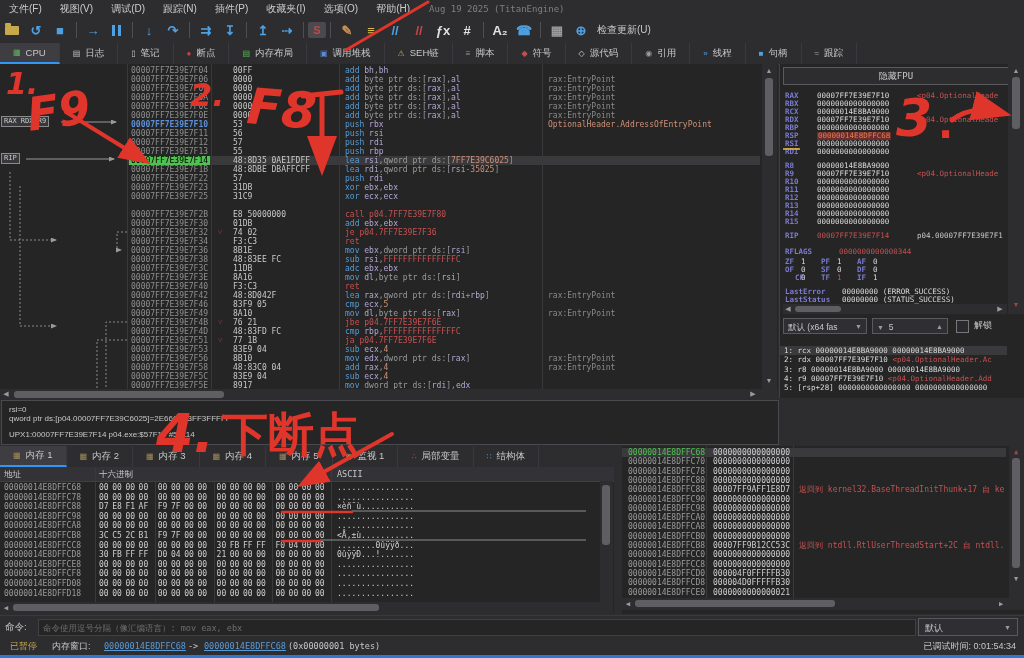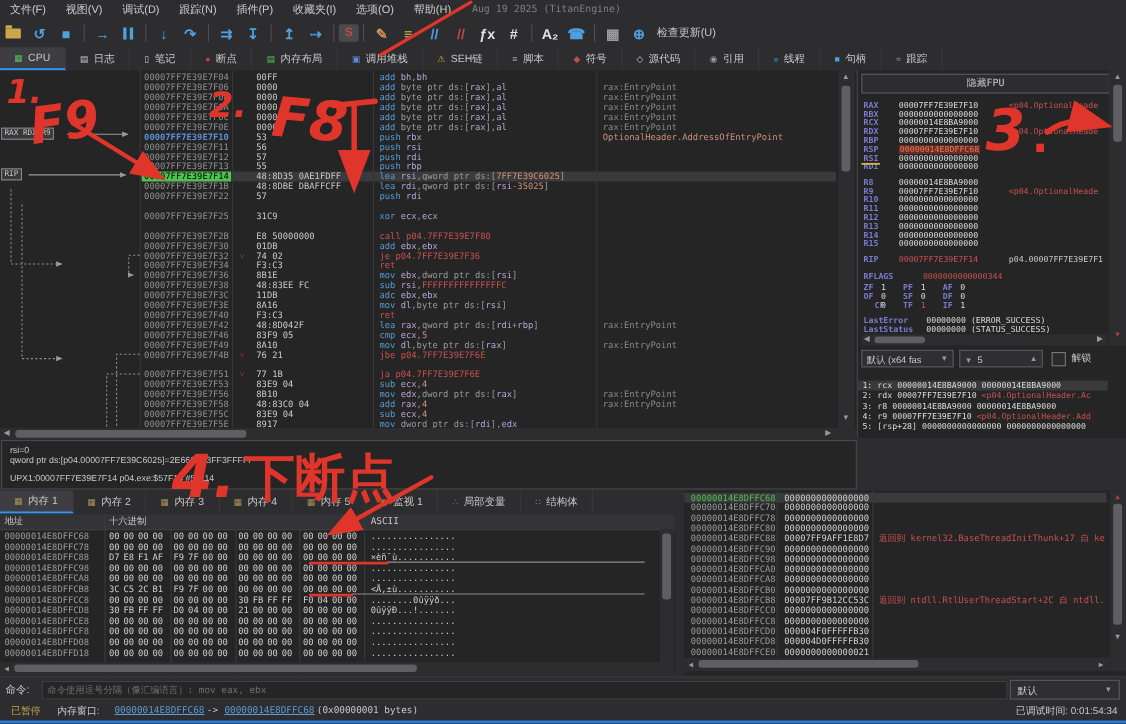--- a/index.html
+++ b/index.html
@@ -293,20 +293,25 @@
       <div class="drow mono" style="top: 101px;">
         <span class="daddr">00007FF7E39E7F1B</span>
         <span class="dbytes">48:8DBE DBAFFCFF</span>
         <span class="dinstr"><span style="color: rgb(86, 156, 214);">lea </span><span style="color: rgb(180, 167, 214);">rdi</span><span style="color: rgb(155, 155, 155);">,</span><span style="color: rgb(155, 155, 155);">qword</span><span style="color: rgb(155, 155, 155);"> </span><span style="color: rgb(155, 155, 155);">ptr</span><span style="color: rgb(155, 155, 155);"> </span><span style="color: rgb(155, 155, 155);">ds</span><span style="color: rgb(155, 155, 155);">:</span><span style="color: rgb(155, 155, 155);">[</span><span style="color: rgb(180, 167, 214);">rsi</span><span style="color: rgb(155, 155, 155);">-</span><span style="color: rgb(206, 145, 120);">35025</span><span style="color: rgb(155, 155, 155);">]</span></span>
       </div>
       <div class="drow mono" style="top: 110px;">
         <span class="daddr">00007FF7E39E7F22</span>
         <span class="dbytes">57</span>
         <span class="dinstr"><span style="color: rgb(86, 156, 214);">push </span><span style="color: rgb(180, 167, 214);">rdi</span></span>
       </div>
+      <div class="drow mono" style="top: 119px;">
+        <span class="daddr">00007FF7E39E7F23</span>
+        <span class="dbytes">31DB</span>
+        <span class="dinstr"><span style="color: rgb(86, 156, 214);">xor </span><span style="color: rgb(180, 167, 214);">ebx</span><span style="color: rgb(155, 155, 155);">,</span><span style="color: rgb(180, 167, 214);">ebx</span></span>
+      </div>
       <div class="drow mono" style="top: 128px;">
         <span class="daddr">00007FF7E39E7F25</span>
         <span class="dbytes">31C9</span>
         <span class="dinstr"><span style="color: rgb(86, 156, 214);">xor </span><span style="color: rgb(180, 167, 214);">ecx</span><span style="color: rgb(155, 155, 155);">,</span><span style="color: rgb(180, 167, 214);">ecx</span></span>
       </div>
       <div class="drow mono" style="top: 146px;">
         <span class="daddr">00007FF7E39E7F2B</span>
         <span class="dbytes">E8 50000000</span>
         <span class="dinstr"><span style="color: rgb(200, 80, 80);">call </span><span style="color: rgb(200, 80, 80);">p04.7FF7E39E7F80</span></span>
       </div>
@@ -366,20 +371,25 @@
         <span class="daddr">00007FF7E39E7F49</span>
         <span class="dbytes">8A10</span>
         <span class="dinstr"><span style="color: rgb(86, 156, 214);">mov </span><span style="color: rgb(180, 167, 214);">dl</span><span style="color: rgb(155, 155, 155);">,</span><span style="color: rgb(155, 155, 155);">byte</span><span style="color: rgb(155, 155, 155);"> </span><span style="color: rgb(155, 155, 155);">ptr</span><span style="color: rgb(155, 155, 155);"> </span><span style="color: rgb(155, 155, 155);">ds</span><span style="color: rgb(155, 155, 155);">:</span><span style="color: rgb(155, 155, 155);">[</span><span style="color: rgb(180, 167, 214);">rax</span><span style="color: rgb(155, 155, 155);">]</span></span>
         <span class="dcmt">rax:EntryPoint</span>
       </div>
       <div class="drow mono" style="top: 254px;">
         <span class="daddr">00007FF7E39E7F4B</span>
         <span class="dmark">˅</span>
         <span class="dbytes">76 21</span>
         <span class="dinstr"><span style="color: rgb(200, 80, 80);">jbe </span><span style="color: rgb(200, 80, 80);">p04.7FF7E39E7F6E</span></span>
+      </div>
+      <div class="drow mono" style="top: 263px;">
+        <span class="daddr">00007FF7E39E7F4D</span>
+        <span class="dbytes">48:83FD FC</span>
+        <span class="dinstr"><span style="color: rgb(86, 156, 214);">cmp </span><span style="color: rgb(180, 167, 214);">rbp</span><span style="color: rgb(155, 155, 155);">,</span><span style="color: rgb(200, 80, 80);">FFFFFFFFFFFFFFFC</span></span>
       </div>
       <div class="drow mono" style="top: 272px;">
         <span class="daddr">00007FF7E39E7F51</span>
         <span class="dmark">˅</span>
         <span class="dbytes">77 1B</span>
         <span class="dinstr"><span style="color: rgb(200, 80, 80);">ja </span><span style="color: rgb(200, 80, 80);">p04.7FF7E39E7F6E</span></span>
       </div>
       <div class="drow mono" style="top: 281px;">
         <span class="daddr">00007FF7E39E7F53</span>
         <span class="dbytes">83E9 04</span>

